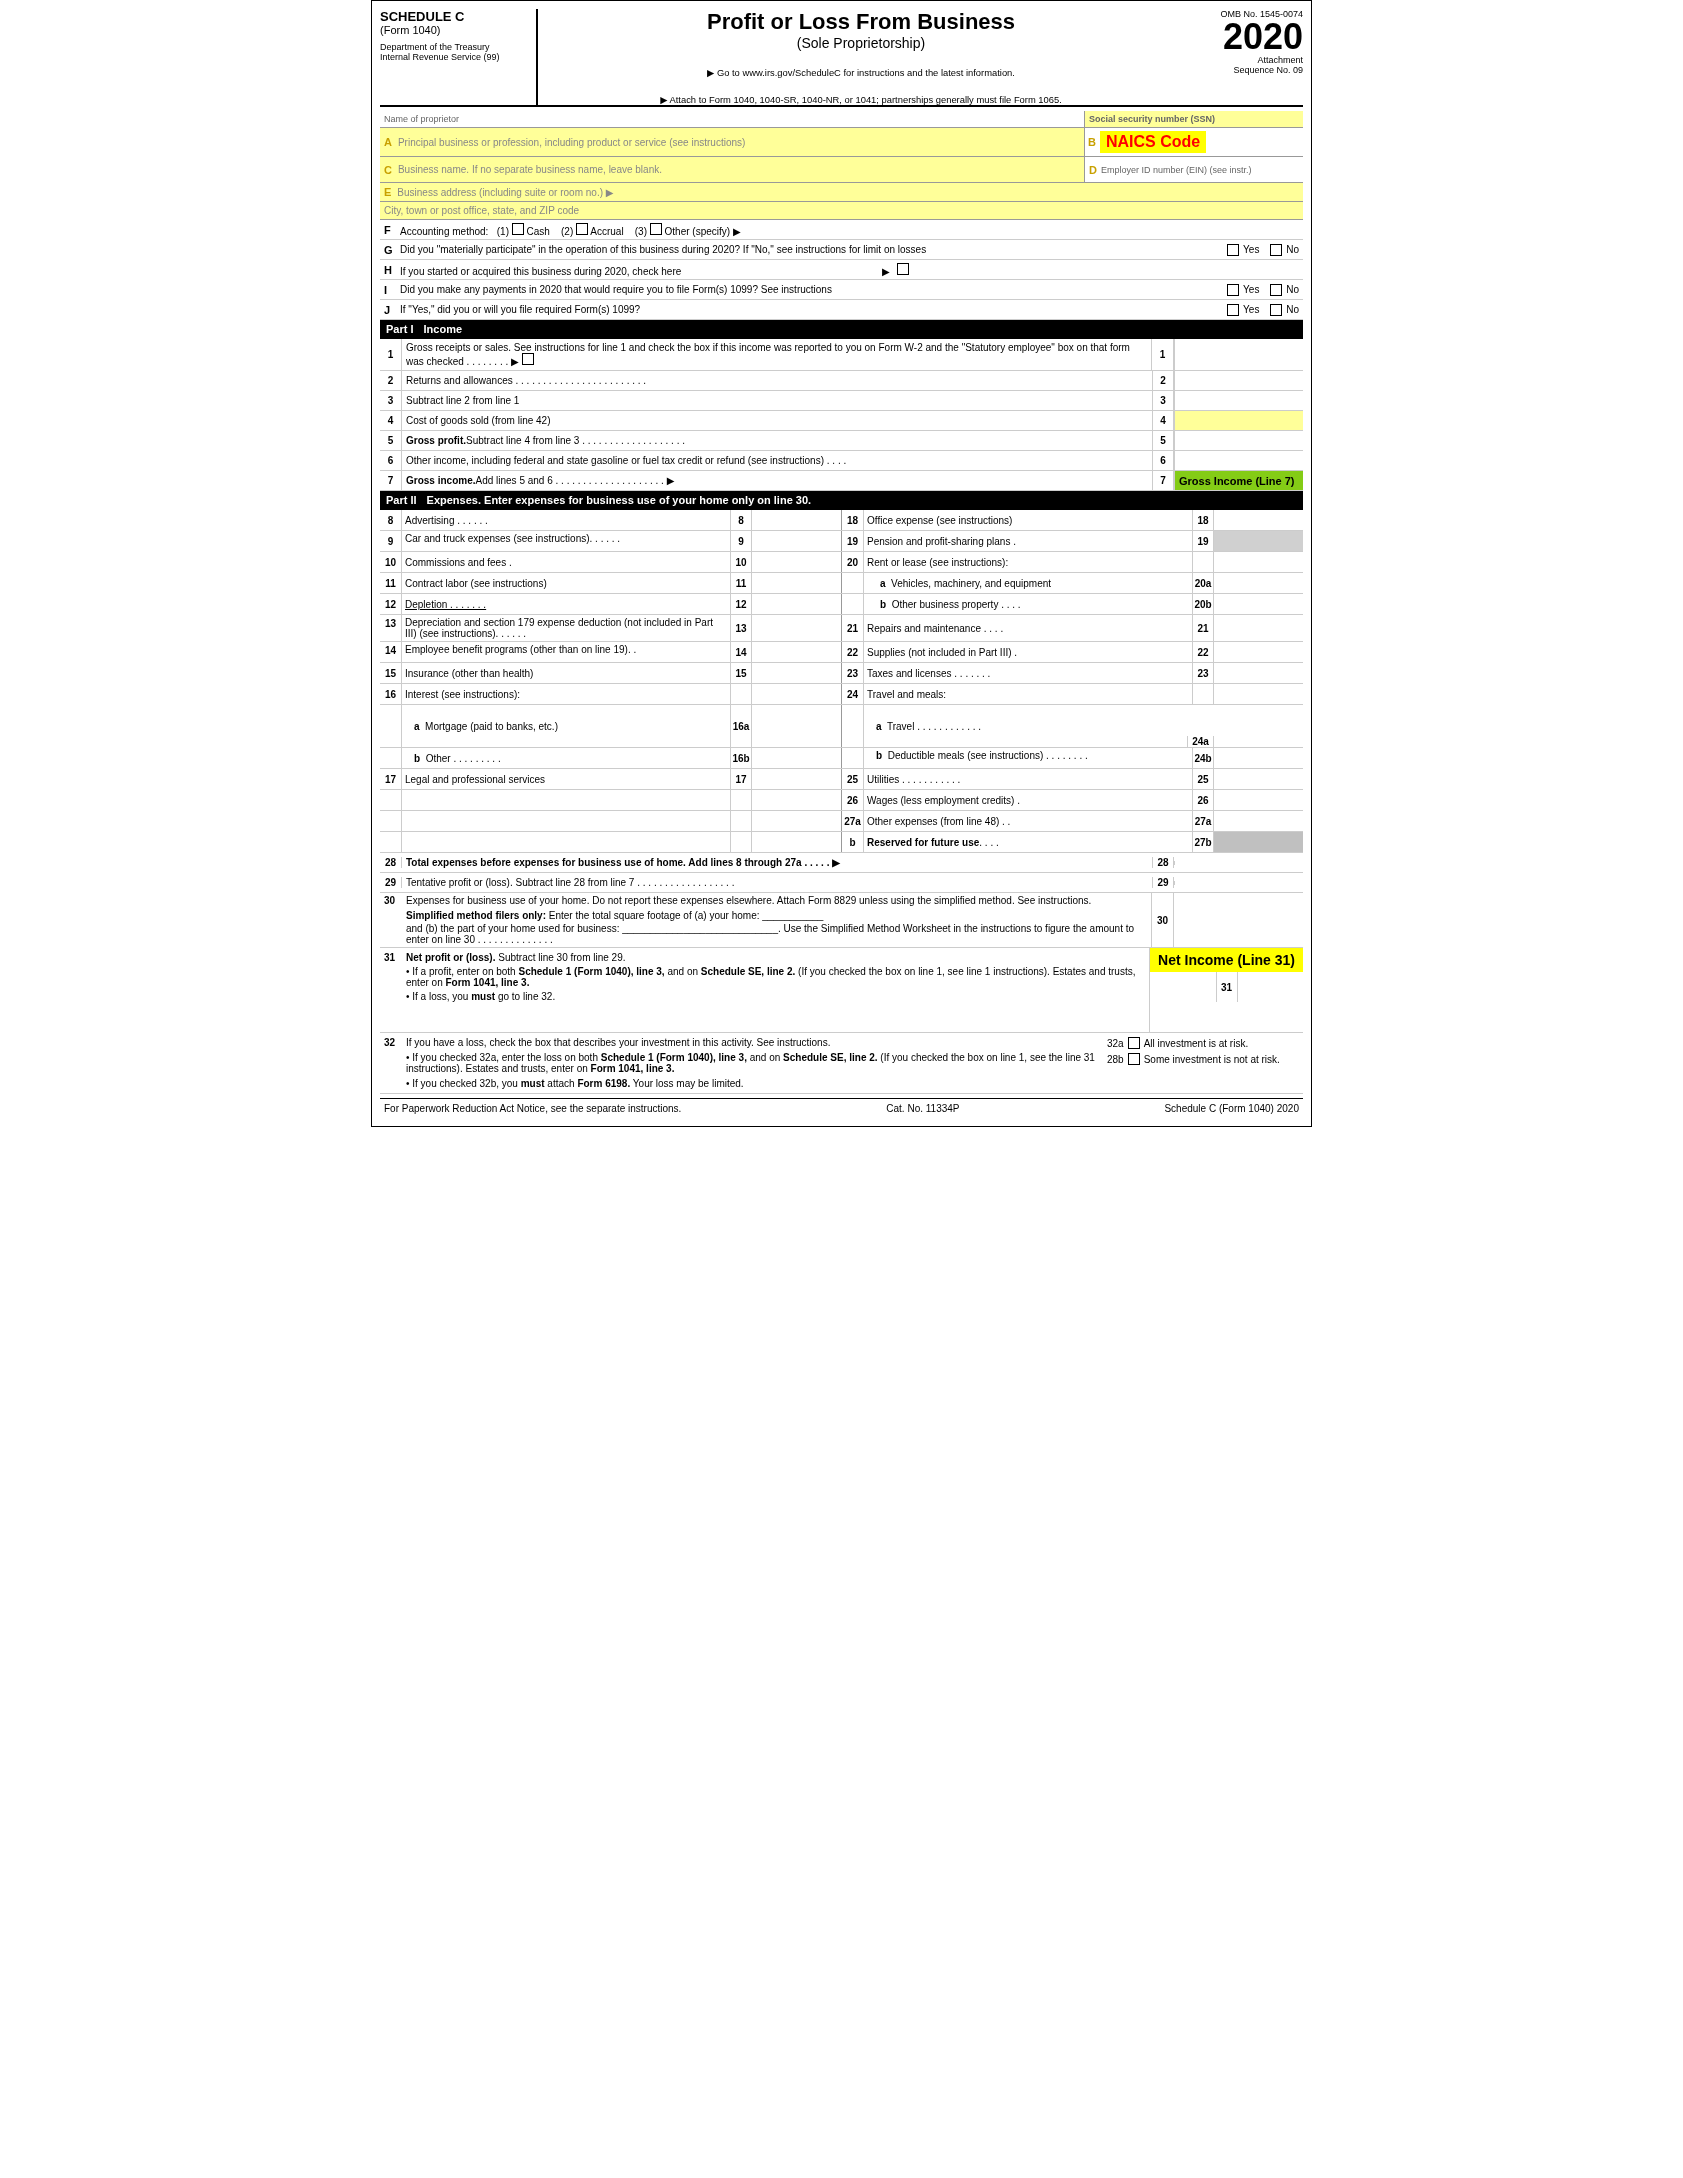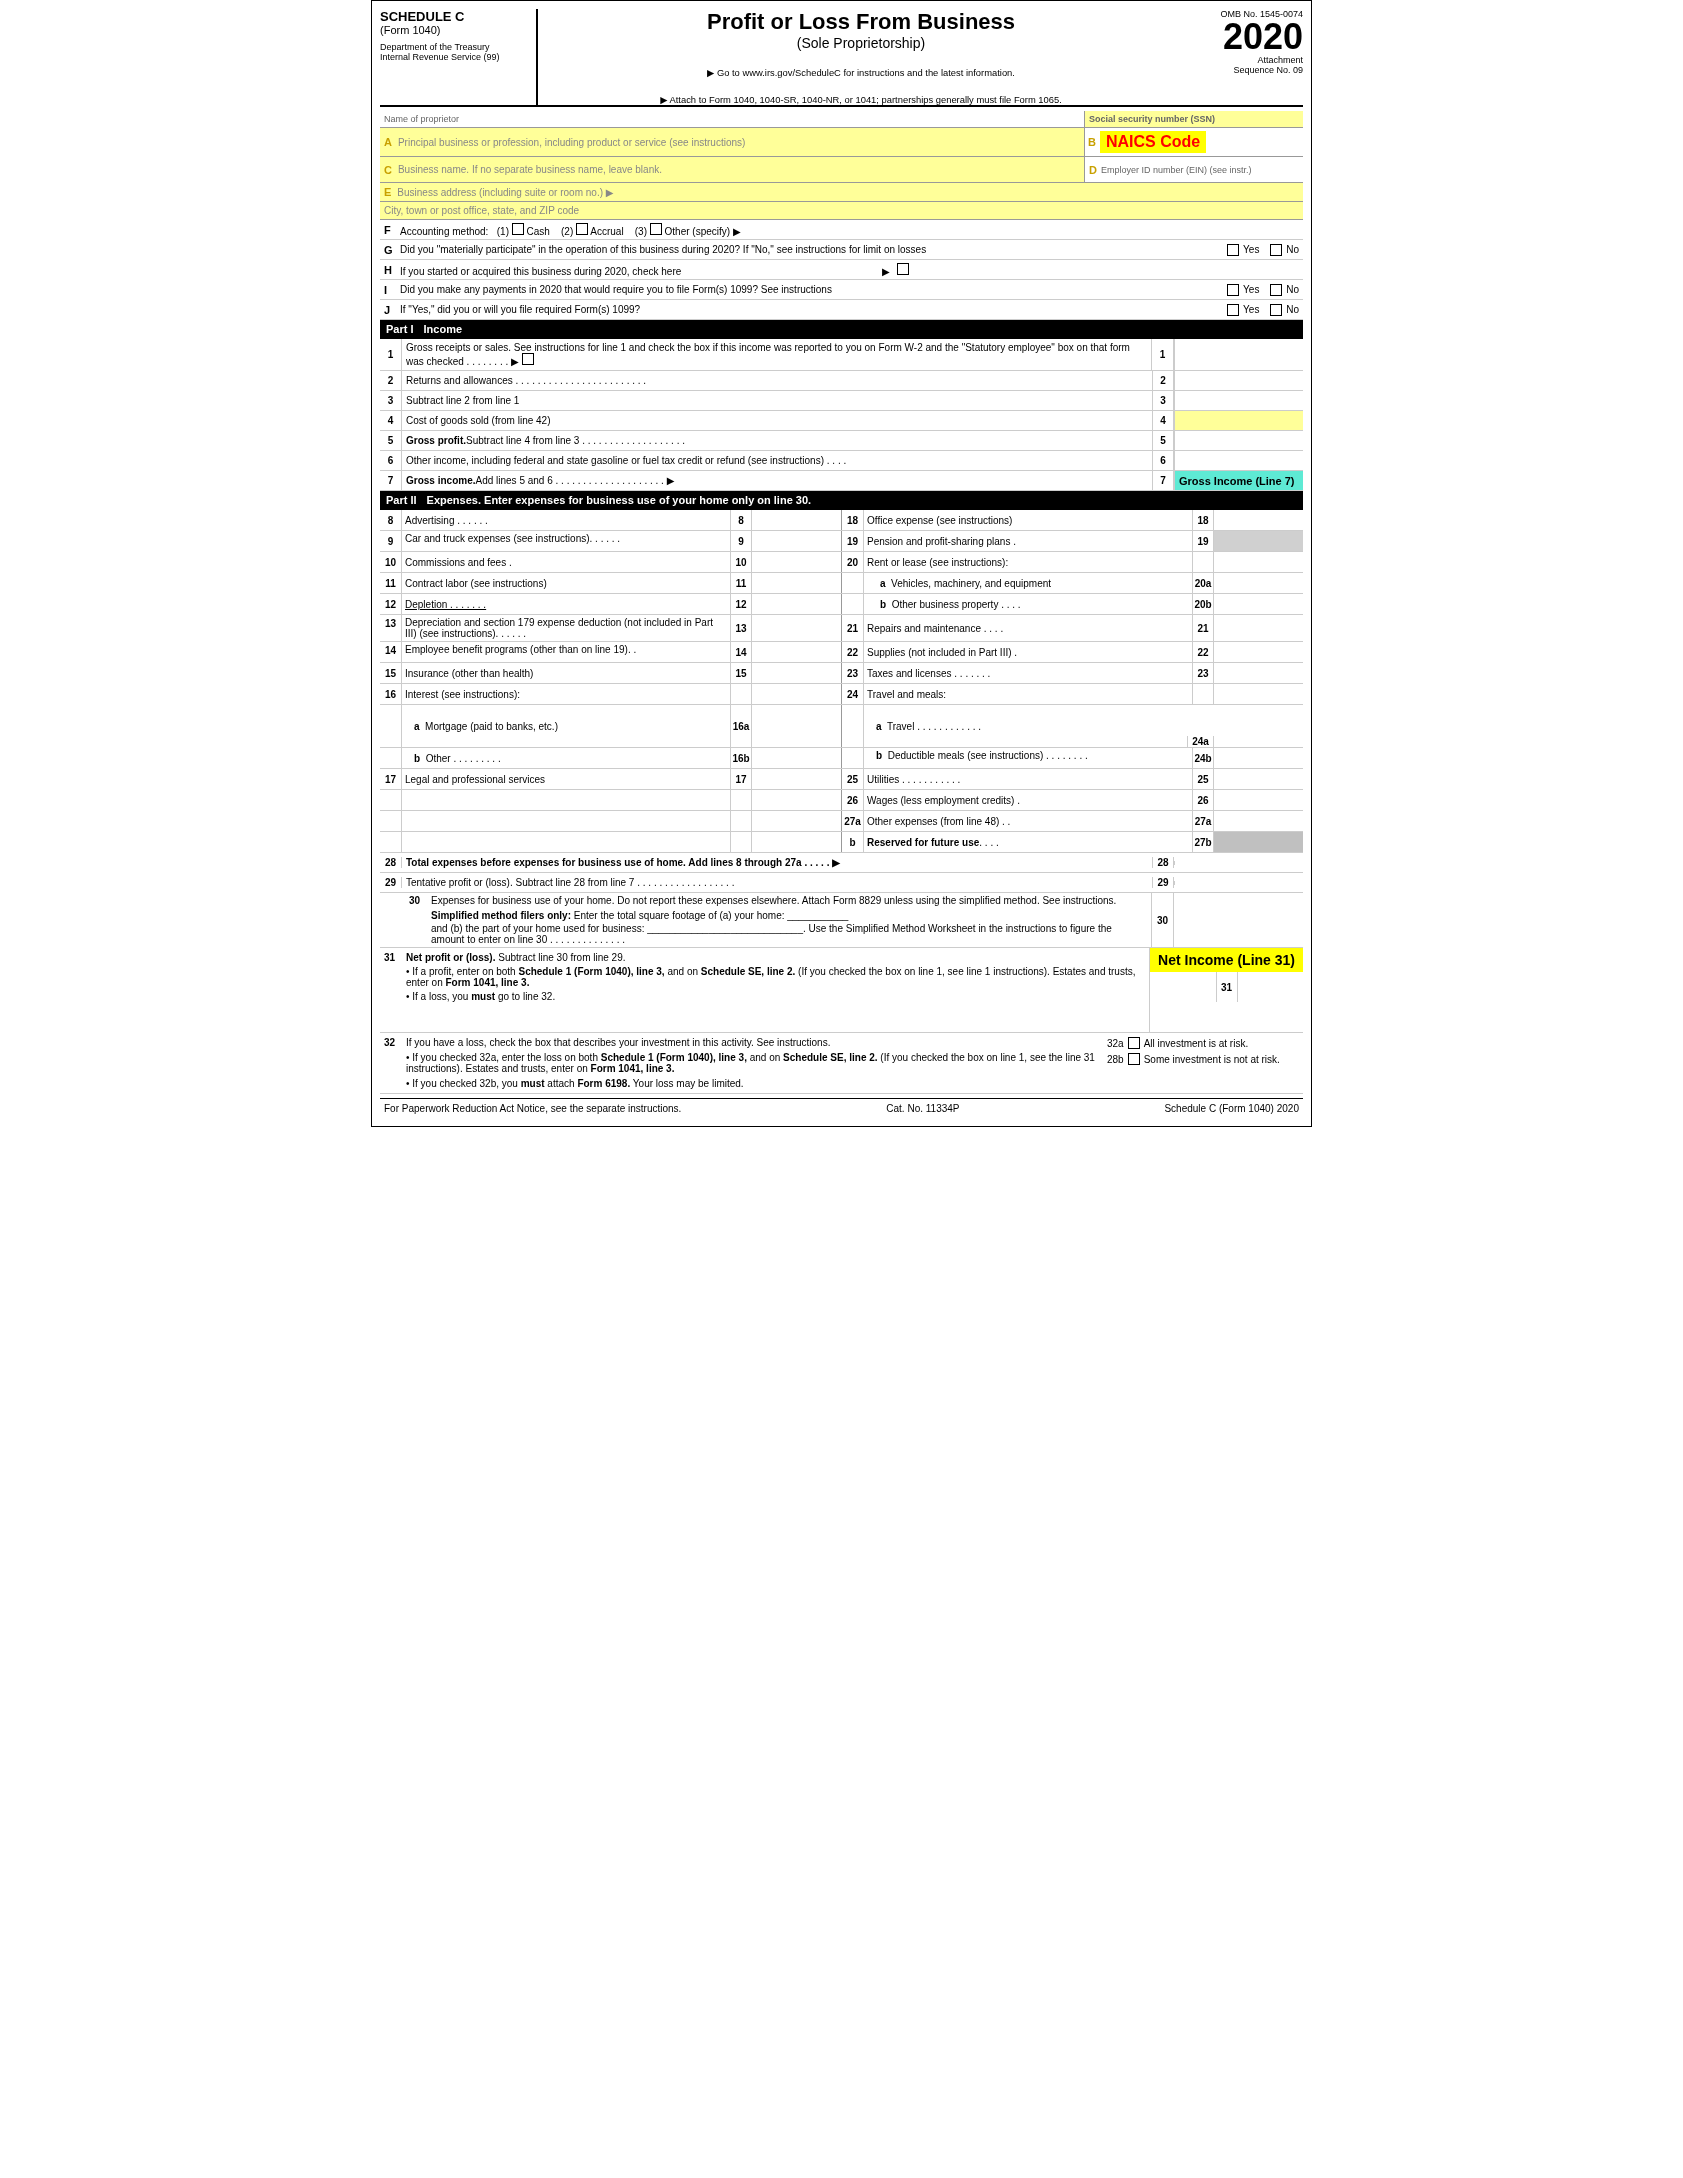--- a/index.html
+++ b/index.html
@@ -64,21 +64,21 @@
     .income-row { display: flex; border-bottom: 1px solid #ccc; min-height: 20px; align-items: stretch; }
     .line-num { width: 22px; padding: 2px 4px; font-weight: bold; font-size: 10px; display: flex; align-items: center; justify-content: center; border-right: 1px solid #ccc; }
     .line-desc { flex: 1; padding: 2px 4px; font-size: 10px; display: flex; align-items: center; }
     .line-num-right { width: 22px; padding: 2px; font-weight: bold; font-size: 10px; display: flex; align-items: center; justify-content: center; border-left: 1px solid #ccc; border-right: 1px solid #ccc; }
     .line-amount { width: 129px; border-left: 1px solid #ccc; padding: 2px 4px; display: flex; align-items: center; }
     
     
     .footer { display: flex; justify-content: space-between; padding: 4px; font-size: 10px; border-top: 1px solid #000; margin-top: 4px; }
     
     
-    .gross-income-cell { background: #5eead4; font-weight: bold; font-size: 11px; color: #000; }
+    .gross-income-cell { background: #84cc16; font-weight: bold; font-size: 11px; color: #000; }
     
     .line-28-row { display: flex; border-bottom: 1px solid #ccc; min-height: 20px; align-items: center; }
     
     .line1-row { display: flex; border-bottom: 1px solid #ccc; }
     .line1-main { flex: 1; padding: 3px 4px; font-size: 10px; border-right: 1px solid #ccc; }
     .line1-numbox { width: 22px; font-weight: bold; font-size: 10px; display: flex; align-items: center; justify-content: center; border-right: 1px solid #ccc; }
     .line1-amount { width: 129px; padding: 2px; }
   </style>
 </head>
 <body>
@@ -492,21 +492,21 @@
   </div>
 
   <div class="line-28-row">
     <div style="width:22px; font-weight:bold; font-size:10px; display:flex; align-items:center; justify-content:center; border-right:1px solid #ccc;">29</div>
     <div style="flex:1; font-size:10px; padding:2px 4px; display:flex; align-items:center;">Tentative profit or (loss). Subtract line 28 from line 7 . . . . . . . . . . . . . . . . . .</div>
     <div style="width:22px; font-weight:bold; font-size:10px; display:flex; align-items:center; justify-content:center; border-left:1px solid #ccc; border-right:1px solid #ccc;">29</div>
     <div style="width:129px; border-left:1px solid #ccc; padding:2px;"></div>
   </div>
 
   <div style="border-bottom:1px solid #ccc;">
-    <div style="display:flex;margin-left:25px;">
+    <div style="display:flex;">
       <div style="display:flex; flex-direction:column; flex:1; border-right:1px solid #ccc;">
         <div style="display:flex; min-height:20px; padding:2px 4px; font-size:10px; align-items:flex-start;">
           <span style="font-weight:bold; width:22px; flex-shrink:0;">30</span>
           <div>
             <div>Expenses for business use of your home. Do not report these expenses elsewhere. Attach Form 8829 unless using the simplified method. See instructions.</div>
             <div style="margin-top:4px;"><strong>Simplified method filers only:</strong> Enter the total square footage of (a) your home: ___________</div>
             <div style="margin-top:2px;">and (b) the part of your home used for business: ____________________________. Use the Simplified Method Worksheet in the instructions to figure the amount to enter on line 30 . . . . . . . . . . . . . .</div>
           </div>
         </div>
       </div>

